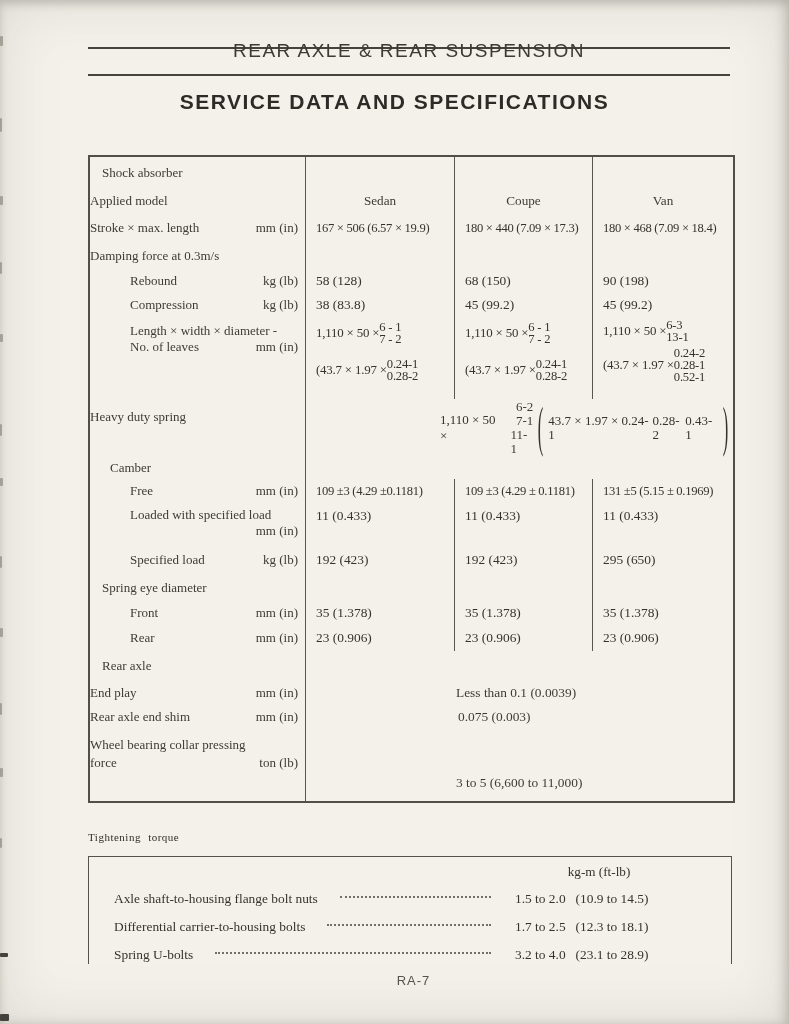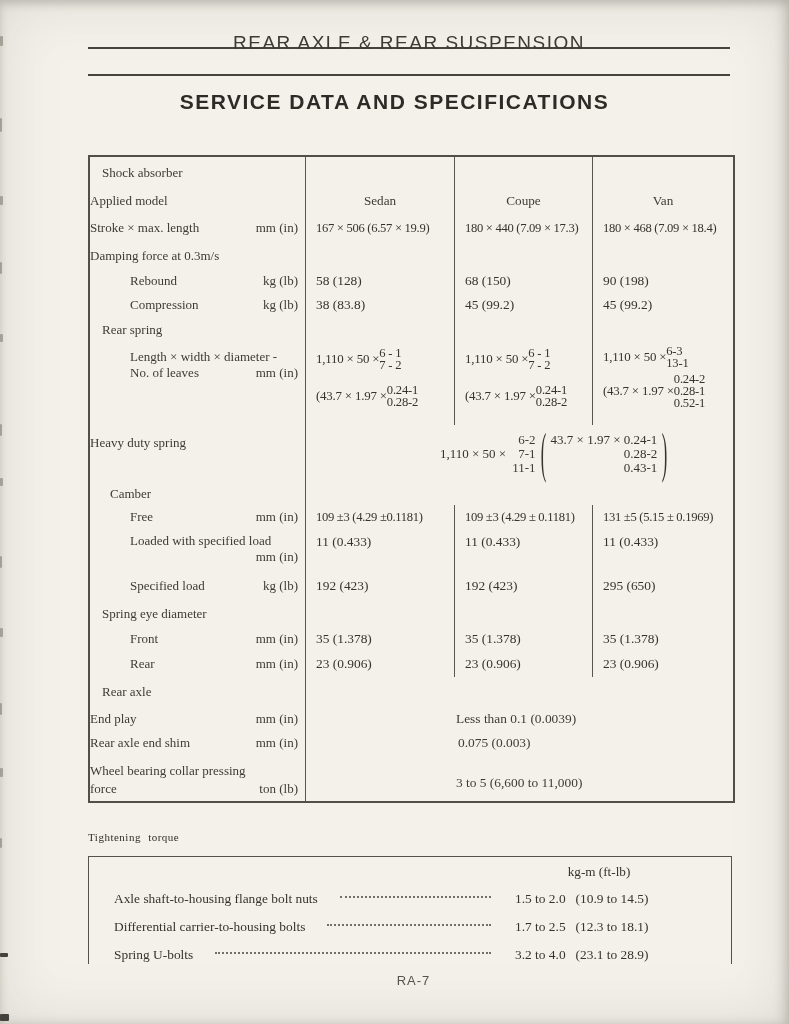--- a/index.html
+++ b/index.html
@@ -14,21 +14,21 @@
     background:var(--paper);
     box-shadow:inset 0 0 60px rgba(115,110,100,.18), inset -6px 0 12px rgba(120,115,105,.22), inset 0 4px 8px rgba(120,115,105,.25);
     font-family:"Liberation Serif", serif;color:var(--ink);overflow:hidden;
   }
   
   .mark{position:absolute;background:rgba(110,105,97,.5);border-radius:1px;}
   .mark.dark{background:#44423c;}
   
   .hrule{position:absolute;left:88px;width:642px;border-top:2px solid #45433e;}
   .header-title{
-    position:absolute;left:88px;width:642px;top:32px;height:15px;
+    position:absolute;left:88px;width:642px;top:40px;height:15px;
     text-align:center;font-family:"Liberation Sans",sans-serif;
     font-size:19px;letter-spacing:1.5px;color:#3c3a35;font-stretch:condensed;
   }
   .main-title{
     position:absolute;left:0;width:789px;top:90px;margin:0;
     text-align:center;font-family:"Liberation Sans",sans-serif;
     font-size:21px;font-weight:700;letter-spacing:1.5px;color:#2d2b27;
   }
   
   .spec{position:absolute;left:88px;top:155px;width:647px;height:648px;
@@ -44,21 +44,21 @@
   .chead{display:flex;align-items:center;justify-content:center;font-size:13.2px;}
   .ind0{padding-left:12px;} .ind1{} .ind2{padding-left:40px;}
   .unit{margin-left:auto;padding-right:7px;white-space:nowrap;}
   .coltxt{display:flex;flex-direction:column;align-items:stretch;justify-content:flex-start;}
   .lline{display:flex;align-items:center;}
   .stack{display:inline-flex;flex-direction:column;line-height:12px;font-size:12.6px;}
   .fr{display:flex;align-items:center;padding-left:10px;font-size:12.9px;letter-spacing:-0.2px;color:var(--ink2);}
   .fr2{margin-top:13px;}
   .cspan{flex:1;display:flex;align-items:center;box-sizing:border-box;}
   .bigp{display:inline-block;transform:scaleY(3.6) scaleX(1.1);font-size:15px;font-weight:300;color:var(--ink2);margin:0 5px;}
-  .hd-in{display:flex;flex-direction:column;align-items:flex-end;line-height:14px;font-size:13px;color:var(--ink2);}
+  .hd-in{display:flex;flex-direction:row;align-items:flex-end;line-height:14px;font-size:13px;color:var(--ink2);}
   .hd-stack{display:inline-flex;flex-direction:column;align-items:flex-end;line-height:14px;font-size:13px;margin-left:6px;}
   
   .torque-title{position:absolute;left:88px;top:831px;margin:0;font-size:11px;font-weight:400;
     letter-spacing:.5px;word-spacing:4px;color:#2f2d28;font-family:"Liberation Serif",serif;}
   .torque{position:absolute;left:88px;top:856px;width:644px;height:108px;box-sizing:border-box;
     border:1.5px solid #55524c;border-bottom:none;font-size:13.4px;color:var(--ink2);}
   .tq-unit{margin:7px 0 2px 440px;width:140px;text-align:center;font-size:13.2px;}
   .tq-row{display:flex;align-items:center;padding-left:25px;margin-top:10px;height:18px;gap:14px;}
   .tq-row .dots{flex:1;border-bottom:2px dotted #726f67;margin:0 10px 4px 8px;}
   .tq-val{width:216px;display:flex;gap:10px;white-space:nowrap;}
@@ -136,26 +136,20 @@
     <div class="row" style="height:24px;">
       <div class="cl">
         <span class="ind2">Compression</span>
         <span class="unit">kg (lb)</span>
       </div>
       <div class="cs val">38 (83.8)</div>
       <div class="cc bl val">45 (99.2)</div>
       <div class="cv bl val">45 (99.2)</div>
     </div>
 
-    <div class="row" style="height:26px;">
-      <div class="cl ind0">Rear spring</div>
-      <div class="cs"></div>
-      <div class="cc bl"></div>
-      <div class="cv bl"></div>
-    </div>
 
     <div class="row" style="height:82px;">
       <div class="cl coltxt" style="padding-top:6px;">
         <div class="lline ind2">Length × width × diameter -</div>
         <div class="lline">
           <span class="ind2">No. of leaves</span>
           <span class="unit">mm (in)</span>
         </div>
       </div>
       <div class="cs coltxt" style="padding-top:4px;">

